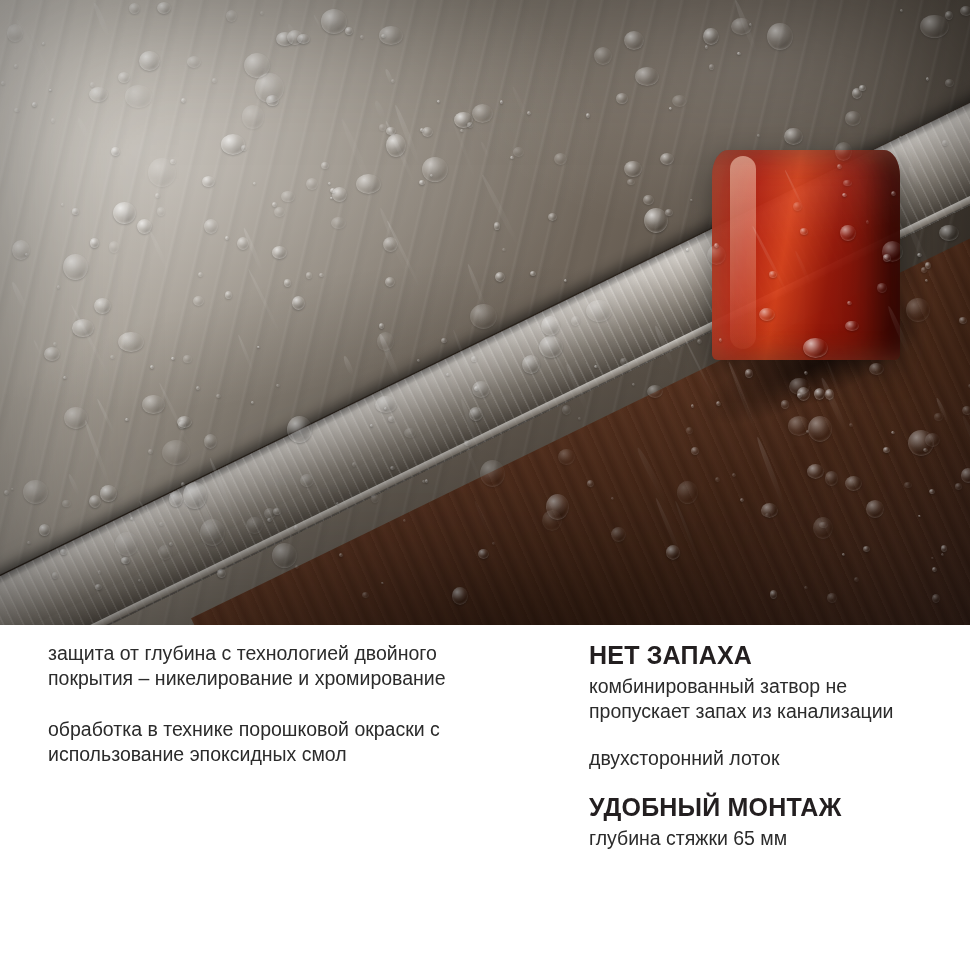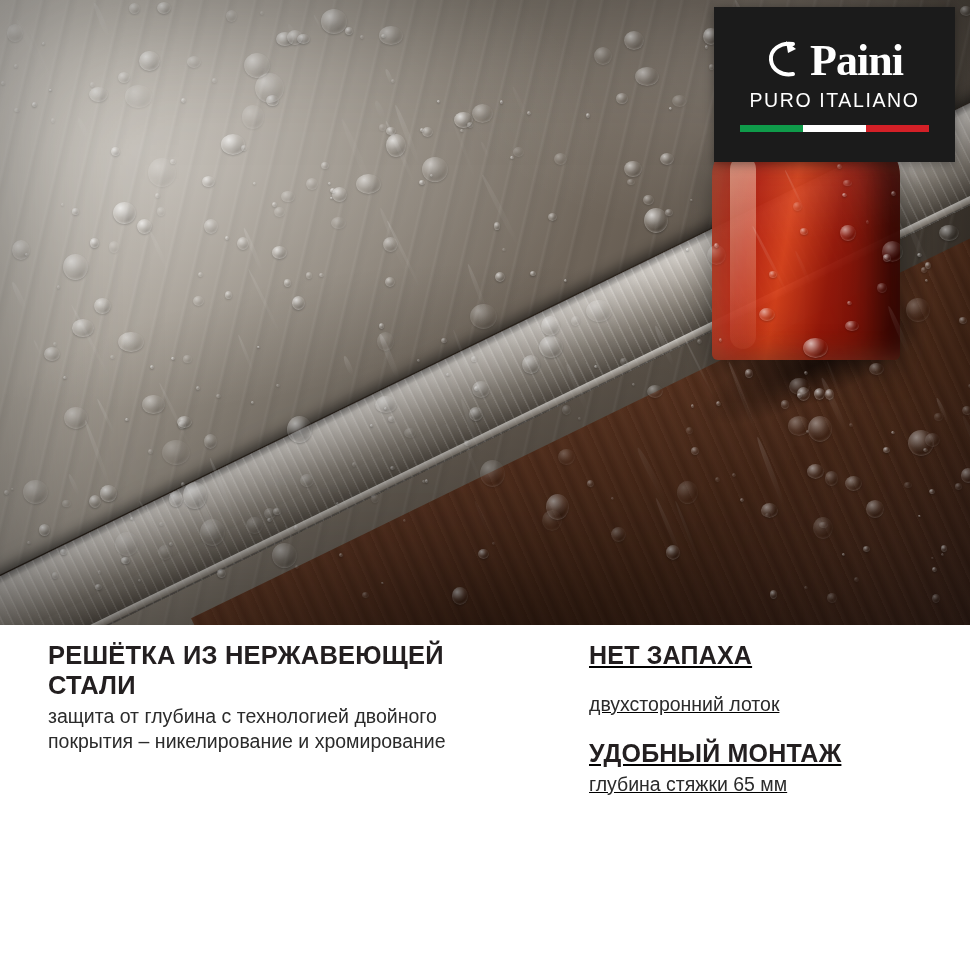--- a/index.html
+++ b/index.html
@@ -291,21 +291,21 @@
     margin-bottom: 4px;
   }
   .f-desc {
     color: #2b2b2b;
     font-size: 19.5px;
     line-height: 1.28;
     font-weight: 400;
   }
   .col-right .f-title { font-size: 25px; }
   .col-right .f-desc { font-size: 19.5px; }
-  .col-right .feature { margin-bottom: 22px; text-decoration: underline; }
+  .col-right .feature { margin-bottom: 22px; }
   .col-left .feature:first-child { margin-bottom: 26px; }
 </style>
 </head>
 <body>
 
 <div class="promo">
 
   <div class="hero">
     <div class="hero-base"></div>
     <div class="plank-lines"></div>
@@ -697,53 +697,37 @@
         <div class="streak" style="left: 28.0445px; top: 28.556px; width: 2.1px; height: 78.8px; opacity: 0.11; transform: rotate(-23.7deg);"></div>
         <div class="streak" style="left: 208.116px; top: 458.315px; width: 4.3px; height: 79px; opacity: 0.36; transform: rotate(-21.6deg);"></div>
         <div class="streak" style="left: 76.1972px; top: 118.139px; width: 5.4px; height: 22.8px; opacity: 0.15; transform: rotate(-24.1deg);"></div>
         <div class="streak" style="left: 392.529px; top: 105.092px; width: 4.9px; height: 64.1px; opacity: 0.27; transform: rotate(-21.5deg);"></div>
       </div>
 
     <div class="sheen"></div>
     <div class="vignette"></div>
 
 
-    <div class="logo-badge">
-      <div class="logo-row">
-        <span class="logo-mark">
-          <svg width="36" height="42" viewBox="0 0 36 42" aria-hidden="true">
-            <path d="M27 4 C14 2 4 10 5 20 C6 30 16 36 27 34" fill="none" stroke="#ffffff" stroke-width="4" stroke-linecap="round"></path>
-            <path d="M20 1 L30 9 L22 13 Z" fill="#ffffff"></path>
-          </svg>
-        </span>
-        <span class="logo-word">Paini</span>
-      </div>
-      <div class="logo-sub">PURO ITALIANO</div>
-      <div class="flag">
-        <i class="g"></i>
-          <i class="w"></i>
-          <i class="r"></i>
-      </div>
-    </div>
   </div>
 
   <div class="features">
 
     <div class="col col-left">
       <div class="feature">
-        <div class="f-title">РЕШЁТКА ИЗ НЕРЖАВЕЮЩЕЙ СТАЛИ</div>
         <div class="f-desc">защита от глубина с технологией двойного покрытия – никелирование и хромирование</div>
       </div>
       <div class="feature">
+        <div class="f-desc">обработка в технике порошковой окраски с использование эпоксидных смол</div>
       </div>
     </div>
 
     <div class="col col-right">
       <div class="feature">
         <div class="f-title">НЕТ ЗАПАХА</div>
+        <div class="f-desc">комбинированный затвор не пропускает запах из канализации</div>
       </div>
       <div class="feature">
         <div class="f-desc">двухсторонний лоток</div>
       </div>
       <div class="feature">
         <div class="f-title">УДОБНЫЙ МОНТАЖ</div>
         <div class="f-desc">глубина стяжки 65 мм</div>
       </div>
     </div>
 

